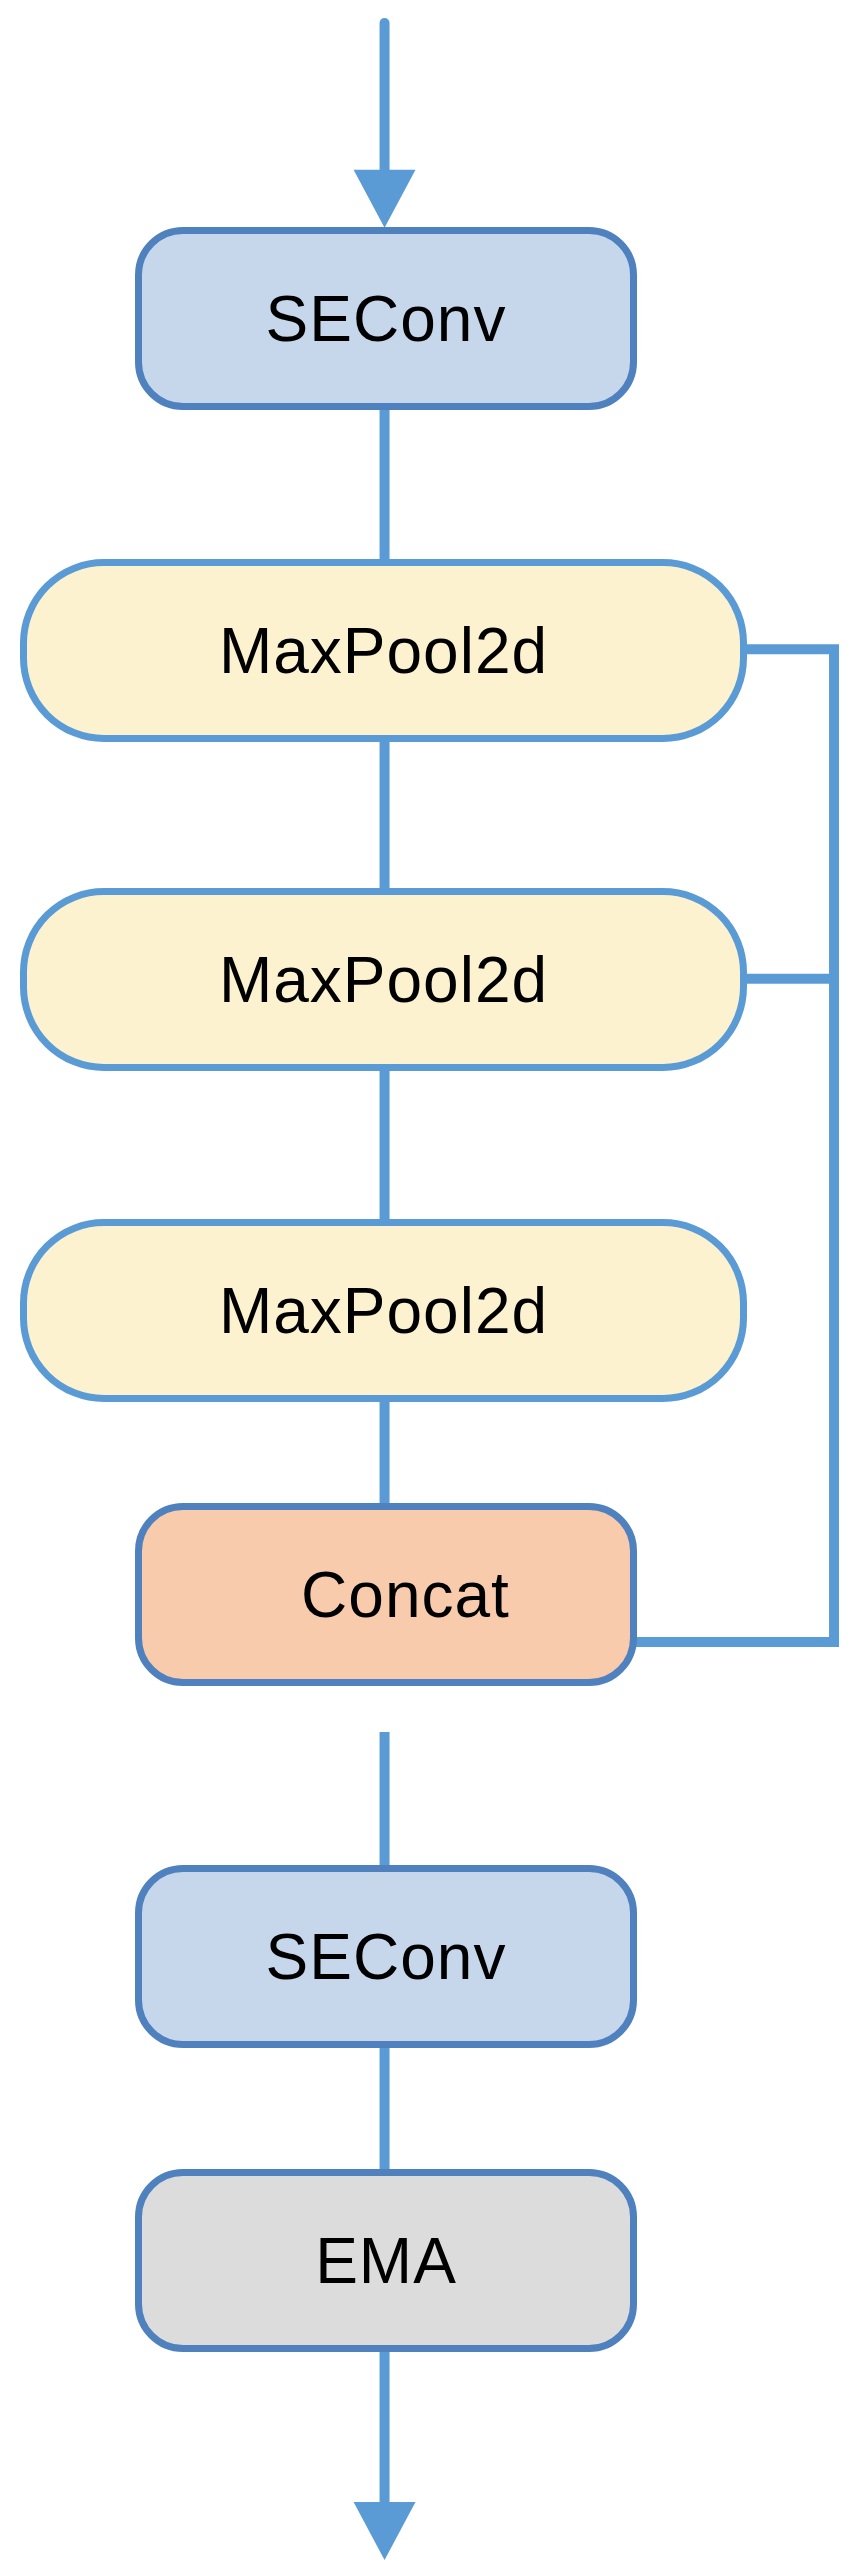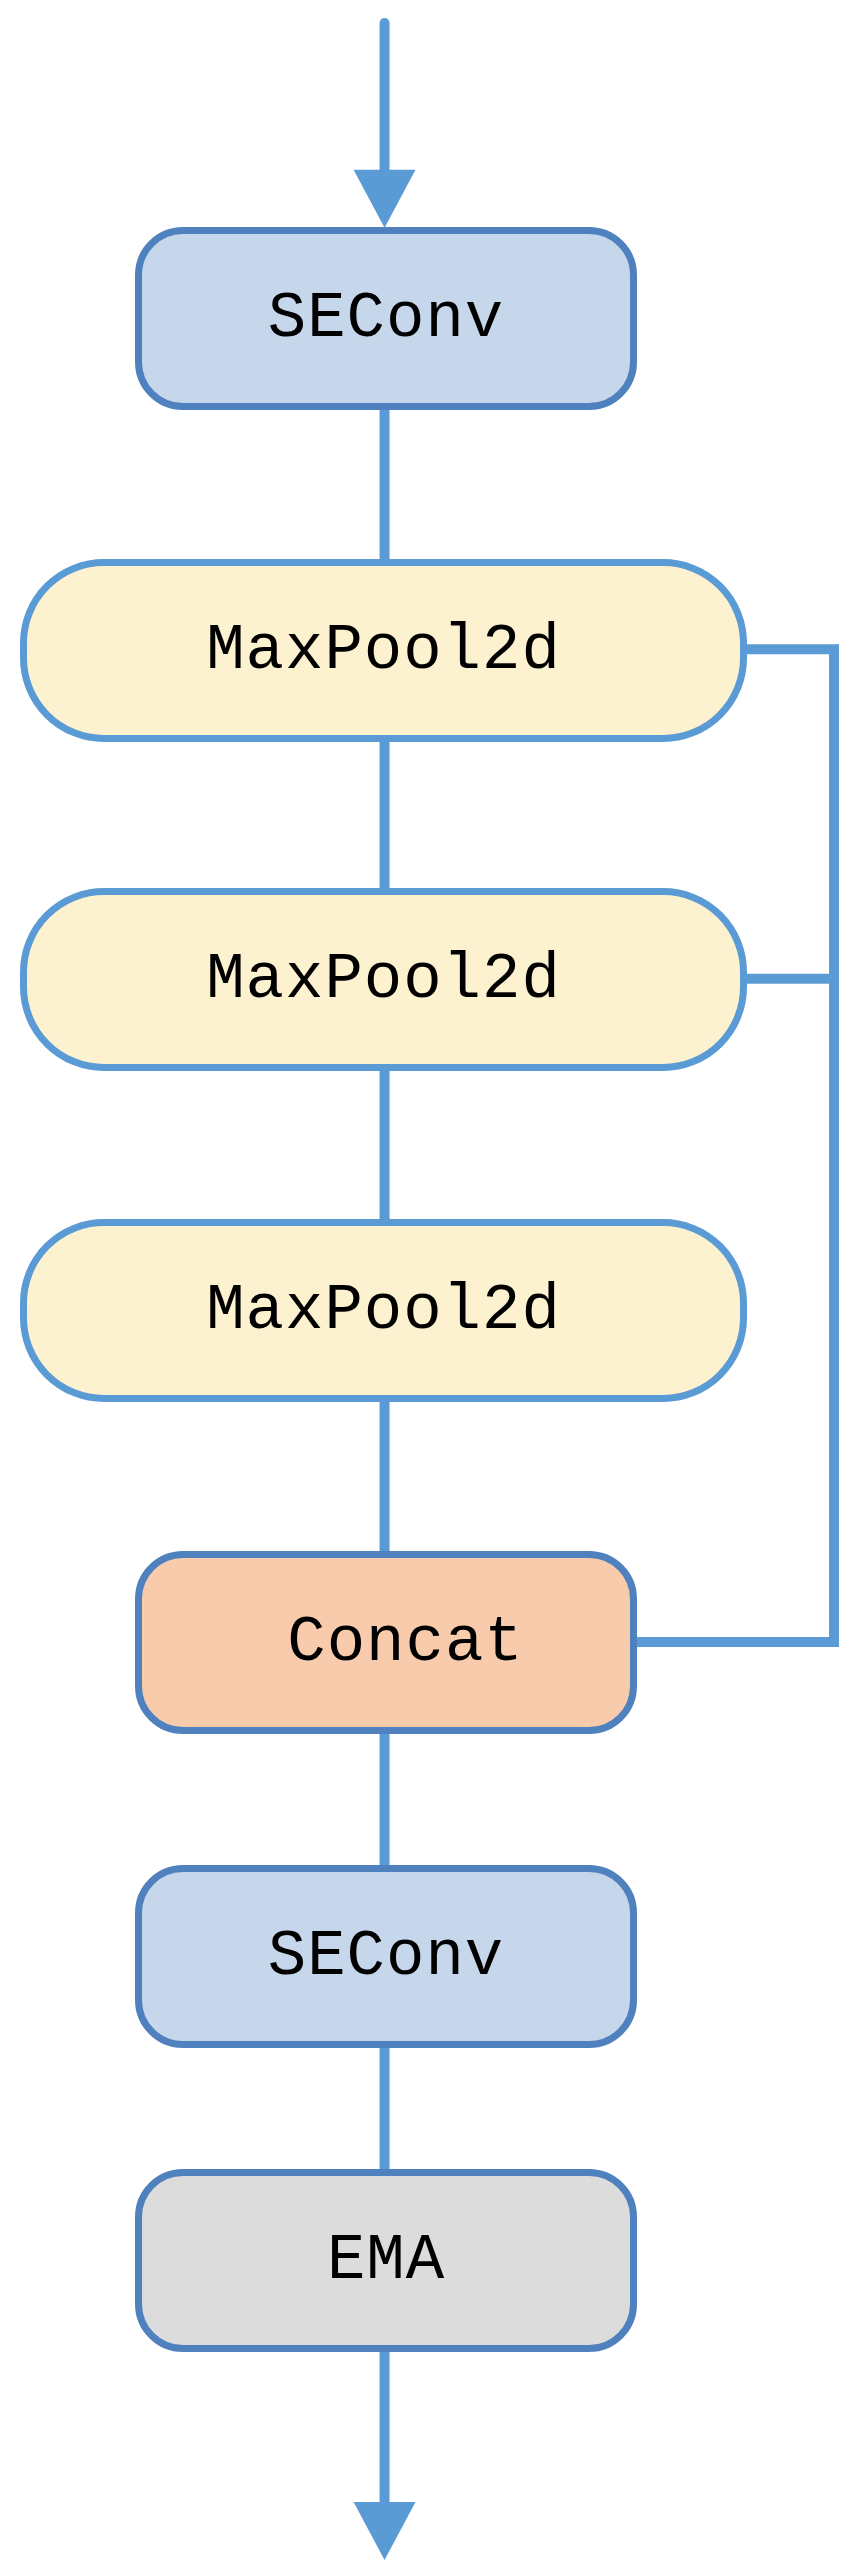--- a/index.html
+++ b/index.html
@@ -34,40 +34,39 @@
     display: flex;
     align-items: center;
     justify-content: center;
     border-style: solid;
     border-width: 7px;
     box-sizing: border-box;
     color: #000000;
     font-size: 64px;
     letter-spacing: 1px;
     white-space: nowrap;
-    font-family: Liberation Mono, monospace;
   }
   .node-small {
     left: 135px;
     width: 502px;
     height: 183px;
     border-radius: 48px;
   }
   .node-wide {
     left: 20px;
     width: 727px;
     height: 183px;
     border-radius: 84px;
     text-align: right;
   }
   .n-seconv-1 { top: 227px; }
   .n-maxpool-1 { top: 559px; }
   .n-maxpool-2 { top: 888px; }
   .n-maxpool-3 { top: 1219px; }
-  .n-concat { top: 1551px; padding-left: 39px; }
+  .n-concat { top: 1503px; padding-left: 39px; }
   .n-seconv-2 { top: 1865px; }
   .n-ema { top: 2169px; }
 </style>
 </head>
 <body>
 
 <div class="canvas">
 
   <svg class="edges-svg" viewBox="0 0 856 2579" xmlns="http://www.w3.org/2000/svg">
     <g style="stroke: rgb(91, 155, 213);">

